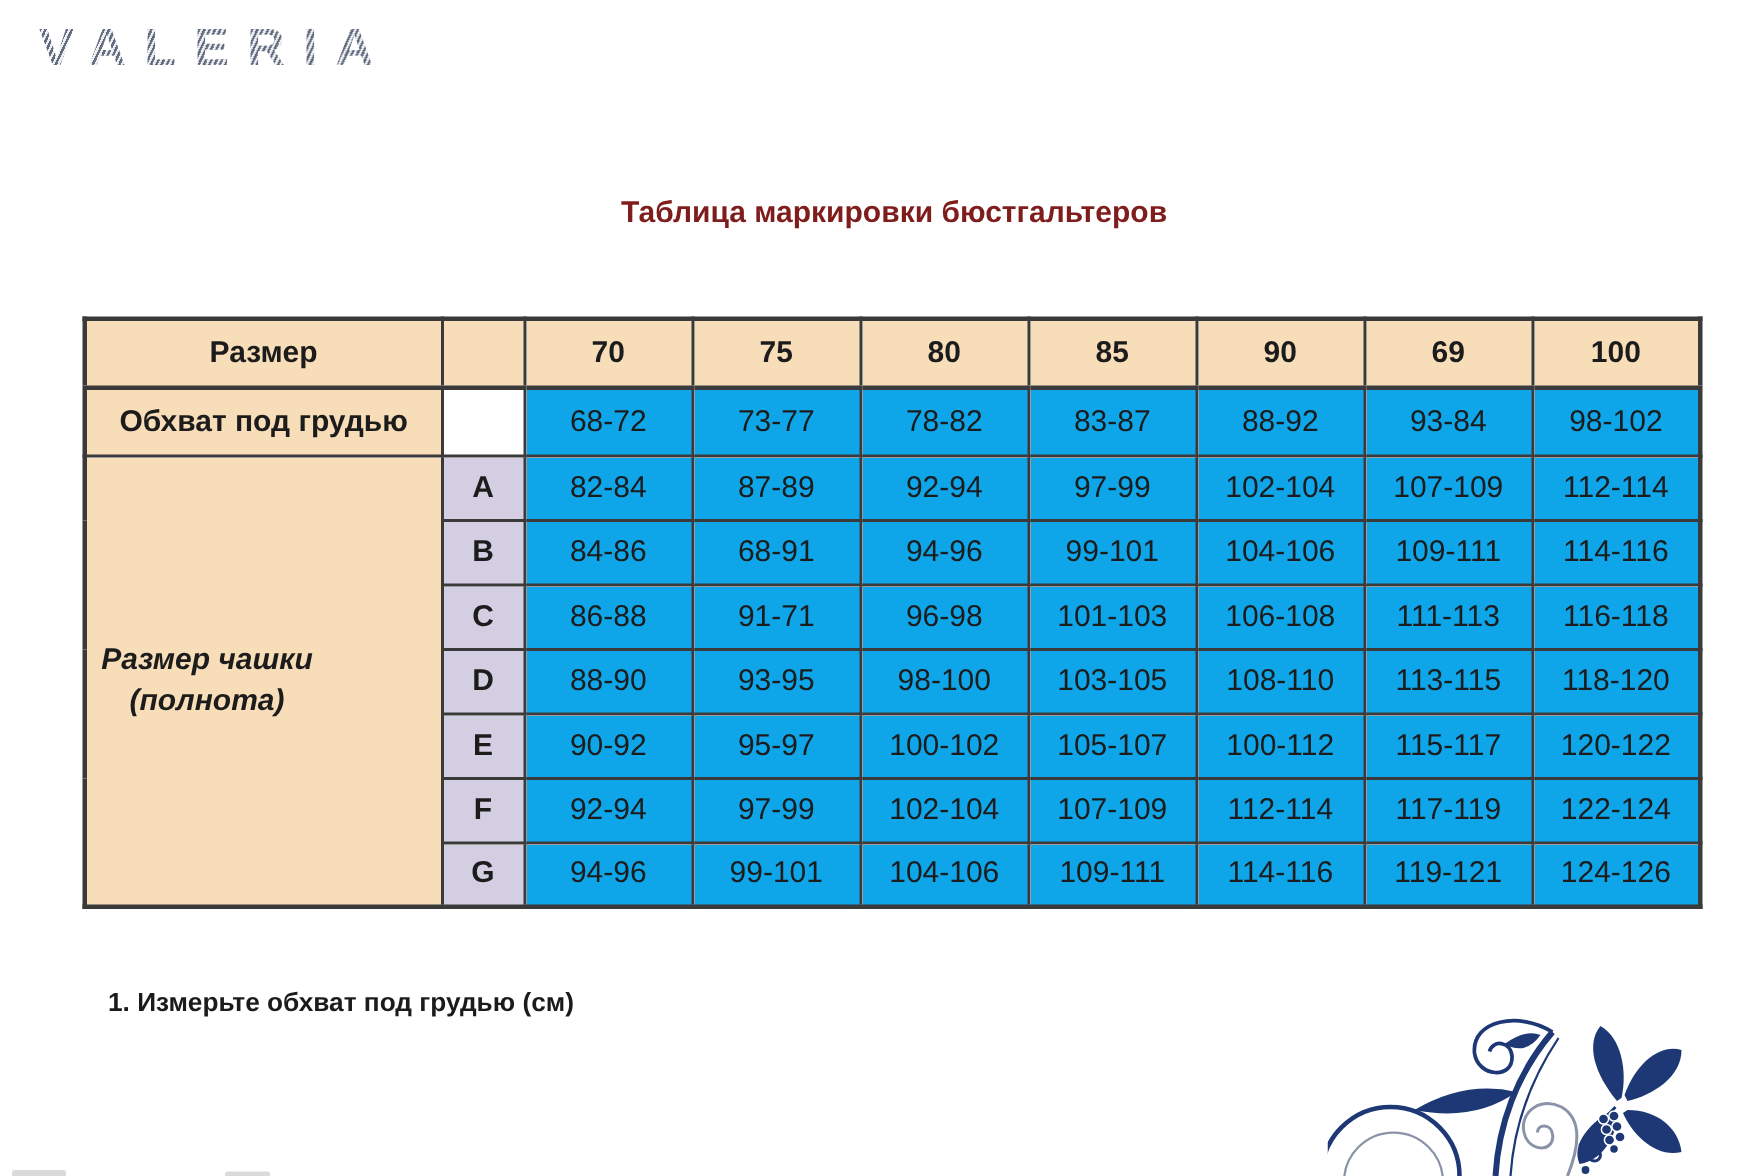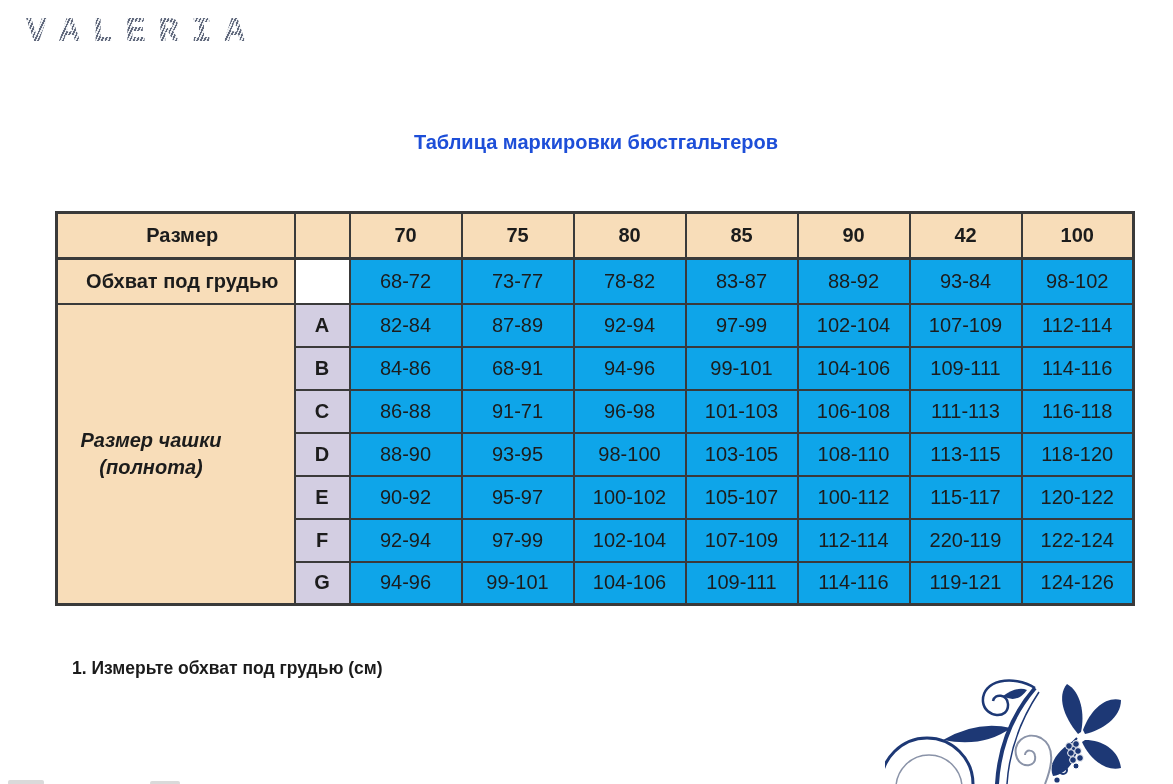--- a/index.html
+++ b/index.html
@@ -1,52 +1,52 @@
 <!DOCTYPE html>
 <html style="--peach: #f8ddb9; --lavender: #d3cee2; --border: #3a3a3a;"><head>
 <meta charset="utf-8">
 <style>
   * { margin:0; padding:0; box-sizing:border-box; }
   html,body { width:1173px; height:784px; background:#ffffff; overflow:hidden;
               font-family:"Liberation Sans", sans-serif; position:relative; }
 
   .logo {
     position:absolute; left:26px; top:12px;
-    font-family:Liberation Mono, monospace;
+    font-family:Liberation Sans, sans-serif;
     font-size:35px; font-weight:700; letter-spacing:12px;
     color:#7d8494;
     white-space:nowrap;
   }
   @supports (-webkit-background-clip: text) {
     .logo {
       background:repeating-linear-gradient(115deg,#636b7e 0px,#636b7e 1.6px,#eef0f3 1.6px,#eef0f3 3.2px);
       -webkit-background-clip:text; background-clip:text; color:transparent;
     }
   }
 
   .page-title {
     position:absolute; left:57px; top:131px; width:1078px;
-    text-align:center; font-size:20px; font-weight:700; color:#1d4ed8;
+    text-align:center; font-size:20px; font-weight:700; color:#7f1d1d;
   }
 
   table.size-chart {
     position:absolute; left:55px; top:211px;
     border-collapse:collapse; table-layout:fixed;
     border:3px solid var(--border);
   }
   table.size-chart td {
     border:2px solid var(--border);
     text-align:center; vertical-align:middle;
     font-size:20px; color:#1c1c1c;
     overflow:hidden;
   }
   tr.row-sizes td { height:46px; background:var(--peach); font-weight:700; border-bottom-width:3px; }
   tr.row-underbust td { height:45px; }
   td.label-cell {
-    text-align:left; padding-left:13px; font-weight:700; font-size:18px;
+    text-align:left; font-weight:700; font-size:18px;
     background:var(--peach);
   }
   td.blank-peach { background:var(--peach); }
   td.blank-white { background:#ffffff; }
   td.cup-letter-cell { background:var(--lavender); font-weight:700; height:43px; }
   td.value-cell { background:#0ea5e9; font-weight:400; }
   td.group-label { vertical-align:middle; }
   .group-label-inner { width:160px; line-height:1.35;font-style:italic; }
 
   .instructions { position:absolute; left:72px; top:658px; }
@@ -79,21 +79,21 @@
   </colgroup>
   <tbody>
     <tr class="row-sizes">
       <td class="label-cell">Размер</td>
       <td class="blank-peach"></td>
       <td>70</td>
       <td>75</td>
       <td>80</td>
       <td>85</td>
       <td>90</td>
-      <td>42</td>
+      <td>69</td>
       <td>100</td>
     </tr>
     <tr class="row-underbust">
       <td class="label-cell">Обхват под грудью</td>
       <td class="blank-white"></td>
       <td class="value-cell">68-72</td>
       <td class="value-cell">73-77</td>
       <td class="value-cell">78-82</td>
       <td class="value-cell">83-87</td>
       <td class="value-cell">88-92</td>
@@ -155,21 +155,21 @@
         <td class="value-cell">115-117</td>
         <td class="value-cell">120-122</td>
       </tr>
       <tr>
         <td class="cup-letter-cell">F</td>
         <td class="value-cell">92-94</td>
         <td class="value-cell">97-99</td>
         <td class="value-cell">102-104</td>
         <td class="value-cell">107-109</td>
         <td class="value-cell">112-114</td>
-        <td class="value-cell">220-119</td>
+        <td class="value-cell">117-119</td>
         <td class="value-cell">122-124</td>
       </tr>
       <tr>
         <td class="cup-letter-cell">G</td>
         <td class="value-cell">94-96</td>
         <td class="value-cell">99-101</td>
         <td class="value-cell">104-106</td>
         <td class="value-cell">109-111</td>
         <td class="value-cell">114-116</td>
         <td class="value-cell">119-121</td>

